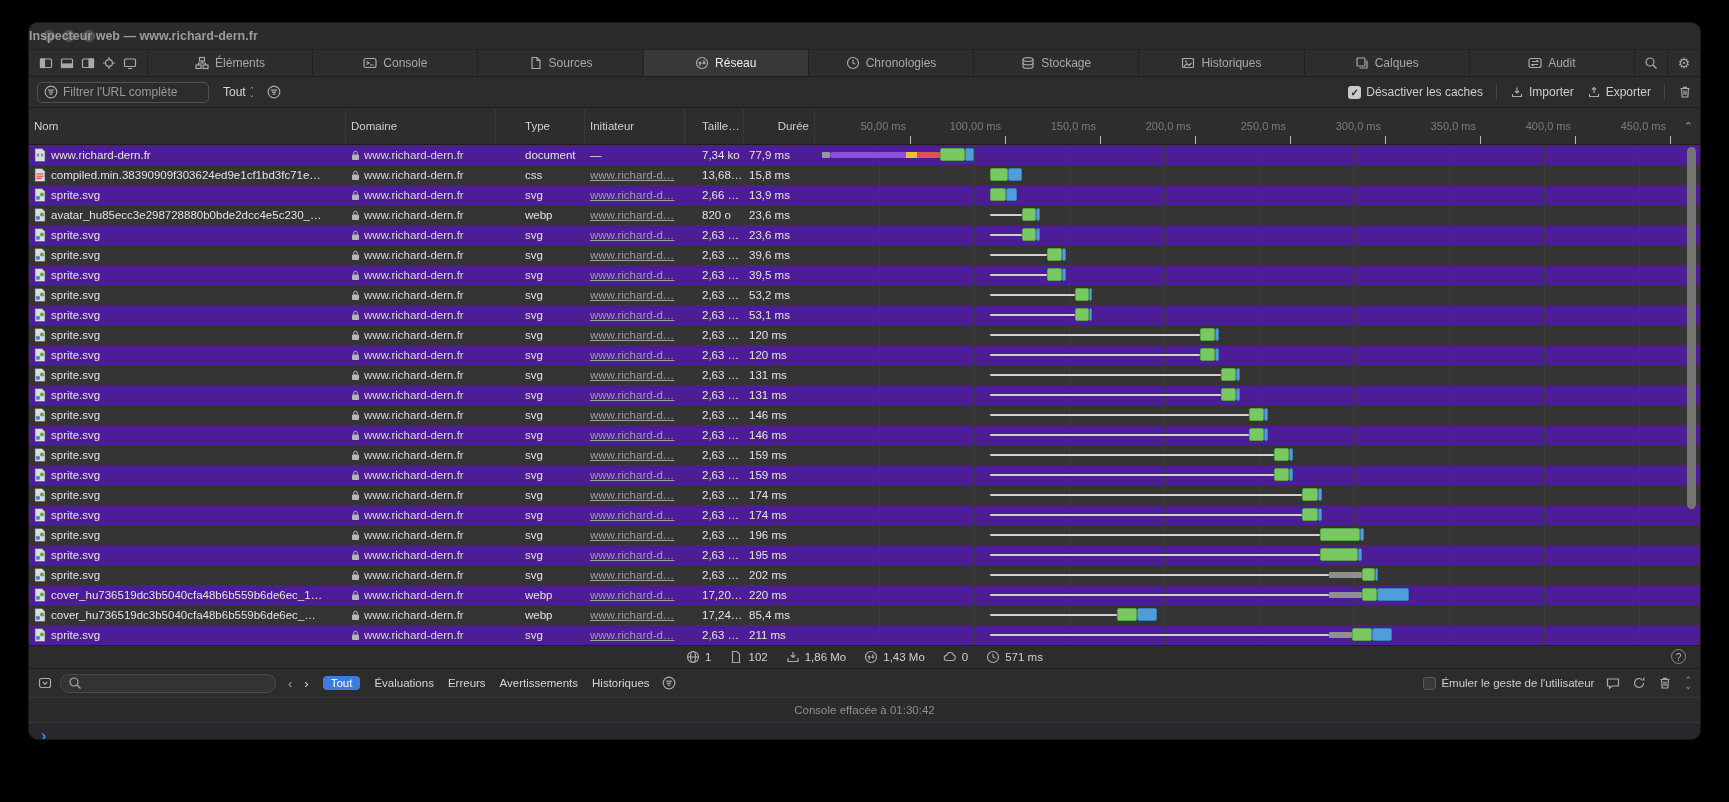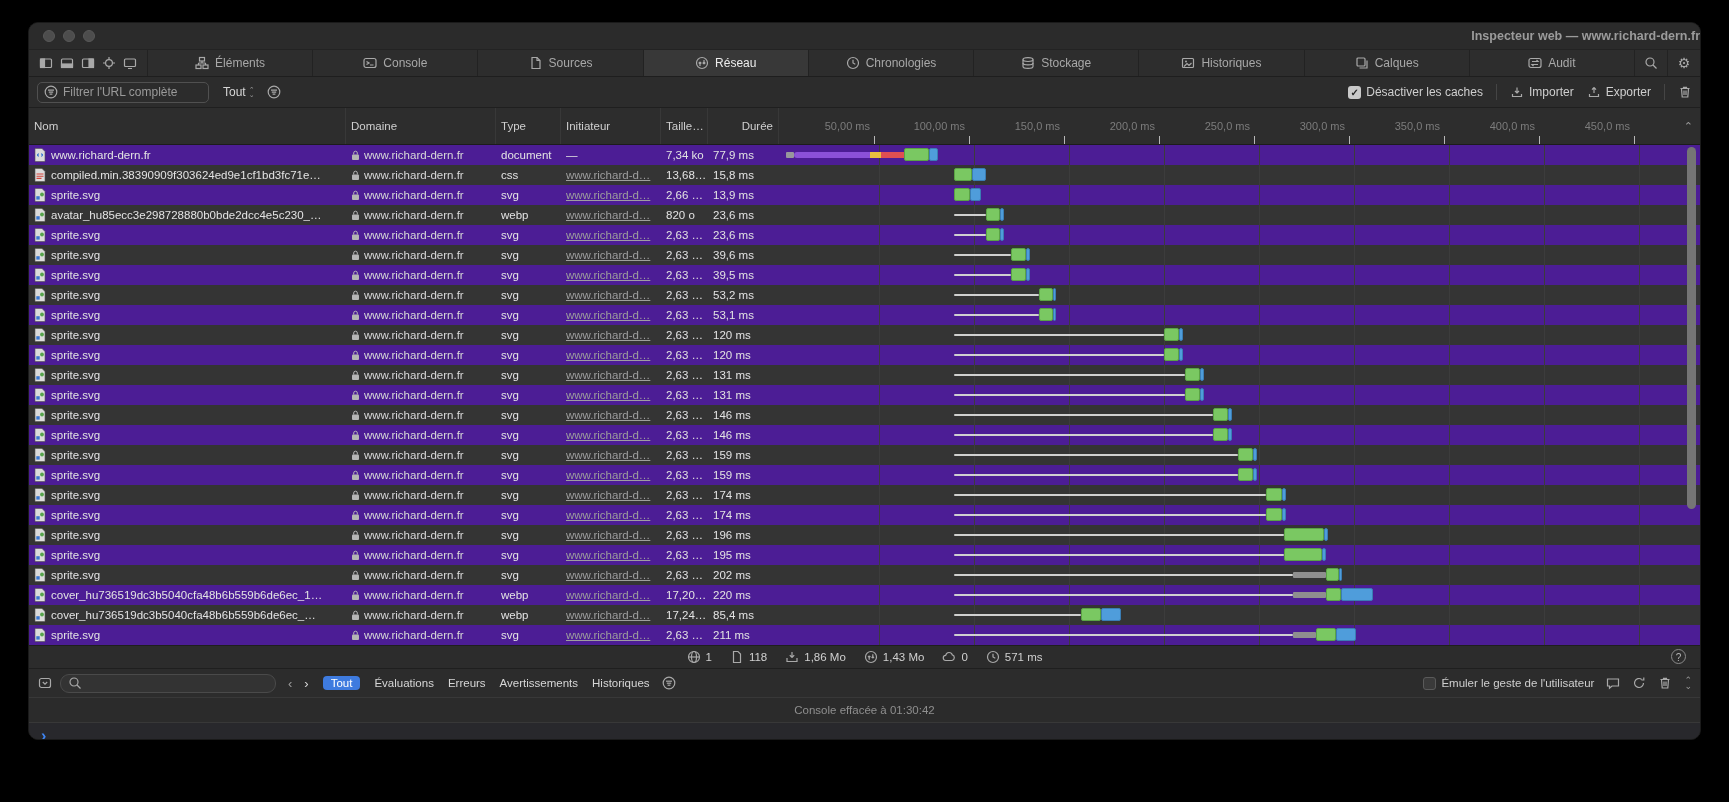--- a/index.html
+++ b/index.html
@@ -3,21 +3,21 @@
 <meta charset="utf-8">
 <style>
   html,body{margin:0;padding:0;background:#000;width:1729px;height:802px;overflow:hidden;
     font-family:"Liberation Sans",sans-serif;-webkit-font-smoothing:antialiased;}
   .window{position:absolute;left:28px;top:22px;width:1673px;height:718px;background:#2c2c2c;
     border-radius:10px;overflow:hidden;border:1px solid #1a1a1a;box-sizing:border-box;color:#ccc;}
   
   .titlebar{position:relative;height:26px;background:#2b2b2b;border-bottom:1px solid #232323;}
   .traffic{position:absolute;left:14px;top:7px;display:flex;gap:8px;}
   .traffic span{width:12px;height:12px;border-radius:50%;background:#4d4d4d;border:1px solid #585858;box-sizing:border-box;}
-  .title{position:absolute;left:0;right:0;top:0;height:26px;line-height:26px;text-align:right;
+  .title{position:absolute;left:0;right:0;top:0;height:26px;line-height:26px;text-align:left;
     color:#9b9b9b;font-size:12.5px;font-weight:bold;}
   
   .tabbar{display:flex;height:26px;background:#2d2d2d;border-bottom:1px solid #1e1e1e;align-items:stretch;}
   .dockgroup{display:flex;align-items:center;gap:7px;padding:0 10px;border-right:1px solid #222;}
   .tab{flex:1;display:flex;align-items:center;justify-content:center;gap:6px;font-size:12px;
     color:#a8a8a8;border-right:1px solid #222;cursor:default;}
   .tab.sel{background:#383838;color:#ececec;}
   .toolcell{width:32px;display:flex;align-items:center;justify-content:center;border-right:1px solid #222;color:#a8a8a8;}
   .toolcell:last-child{border-right:none;}
   .gearglyph{font-size:14px;color:#a8a8a8;}
@@ -34,22 +34,22 @@
   .chkbox{width:13px;height:13px;border-radius:3px;background:#c9c9c9;color:#222;font-size:10px;
     line-height:13px;text-align:center;font-weight:bold;}
   .chkbox.empty{background:#3a3a3a;border:1px solid #5a5a5a;box-sizing:border-box;}
   .vsep{width:1px;height:16px;background:#454545;}
   .tbtn{display:flex;align-items:center;gap:5px;}
   
   .thead{position:relative;height:36px;background:#2d2d2d;border-bottom:1px solid #1c1c1c;
     display:flex;font-size:11.5px;color:#cfcfcf;}
   .hc{line-height:36px;padding-left:5px;box-sizing:border-box;border-right:1px solid #383838;}
   .hc.r{text-align:right;padding-right:5px;}
-  .w-name{width:317px;}.w-dom{width:150px;}.w-type{width:65px;}.w-init{width:100px;}
-  .w-size{width:47px;}.w-dur{width:71px;}
+  .w-name{width:317px;}.w-dom{width:150px;}.w-type{width:65px;margin-left:24px;}.w-init{width:100px;}
+  .w-size{width:47px;margin-left:12px;}.w-dur{width:71px;}
   .rulerhead{position:relative;flex:1;border-right:none;}
   .ticklabel{position:absolute;top:0;height:36px;line-height:36px;color:#7c7c7c;font-size:11px;
     text-align:right;width:70px;}
   .tickmark{position:absolute;bottom:0;width:1px;height:8px;background:#b8b8b8;}
   .headchev{position:absolute;right:7px;top:12px;color:#9a9a9a;font-size:11px;}
   .tbody{position:relative;height:500px;background:#4c1d95;overflow:hidden;}
   .row{display:flex;height:20px;font-size:11.5px;color:#e3e3e3;}
   .row.odd{background:#343434;}
   .cell{line-height:20px;padding-left:5px;box-sizing:border-box;white-space:nowrap;overflow:hidden;}
   .cell.r{text-align:left;padding-right:5px;}
@@ -1119,21 +1119,21 @@
           </svg>
         </span>
         <span>1</span>
       </div>
       <div class="stitem">
         <span>
           <svg width="14" height="14" viewBox="0 0 14 14" fill="none" stroke="#a9a9a9" stroke-width="1.2">
             <path d="M3.5 1.5 h4.5 l2.5 2.5 v8.5 h-7 z"></path>
           </svg>
         </span>
-        <span>118</span>
+        <span>102</span>
       </div>
       <div class="stitem">
         <span>
           <svg width="14" height="14" viewBox="0 0 14 14" fill="none" stroke="#a9a9a9" stroke-width="1.2">
             <path d="M2 8 v3.5 h10 V8"></path>
             <path d="M7 2 V7.5 M7 7.5 l-2.2 -2.3 M7 7.5 l2.2 -2.3"></path>
           </svg>
         </span>
         <span>1,86 Mo</span>
       </div>

